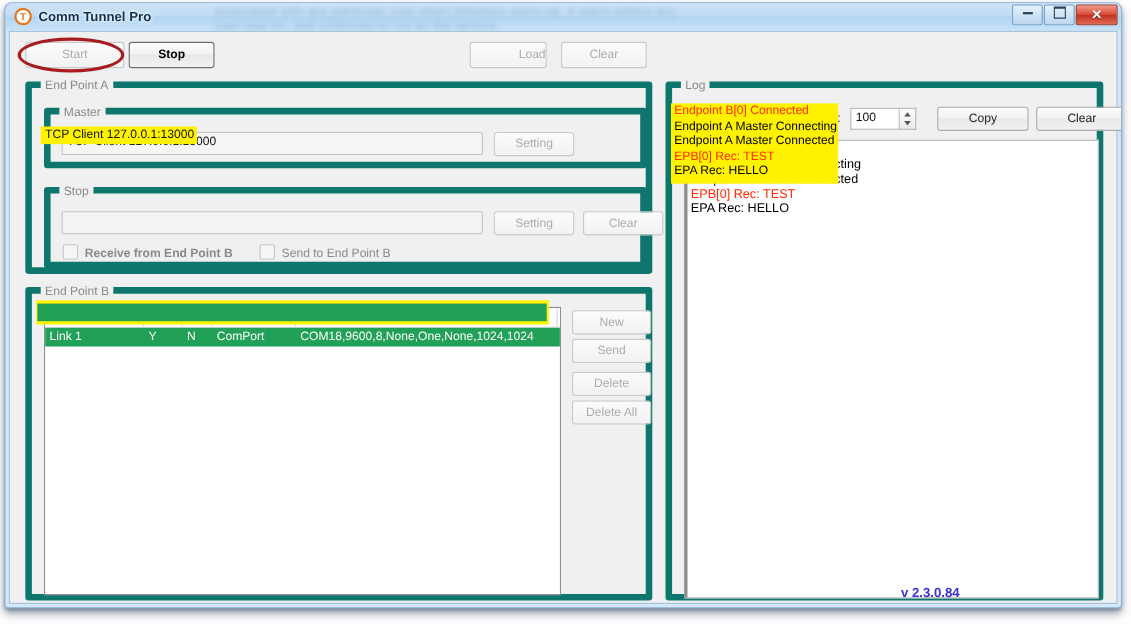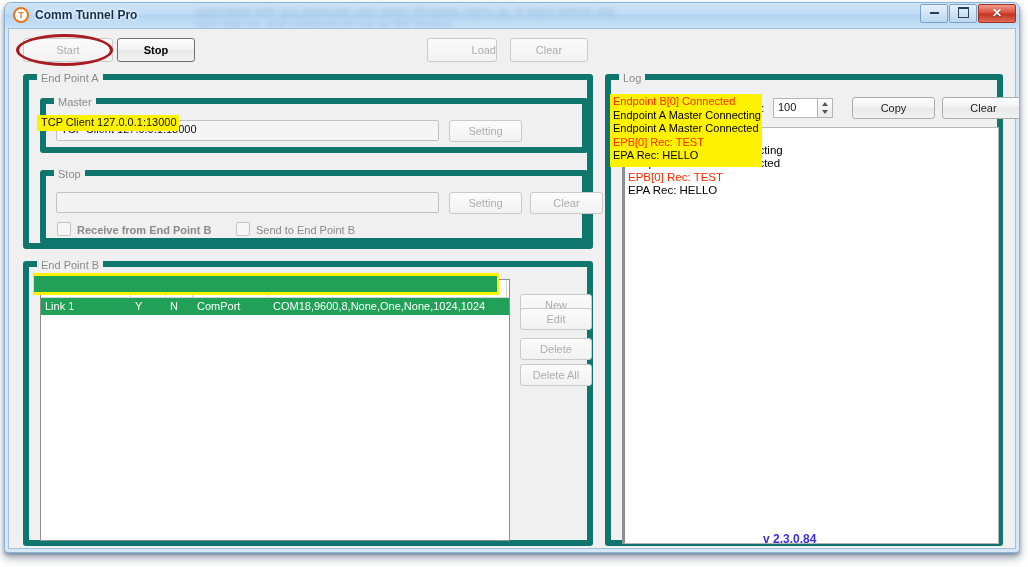--- a/index.html
+++ b/index.html
@@ -349,25 +349,25 @@
         </div>
         <div class="epb-row selected">
           <div class="cell c-name">Link 1</div>
           <div class="cell c-from">Y</div>
           <div class="cell c-to">N</div>
           <div class="cell c-type">ComPort</div>
           <div class="cell c-comments">COM18,9600,8,None,One,None,1024,1024</div>
         </div>
       </div>
 
-      <div class="btn disabled" style="left:491px; top:27px; width:72px; height:22px;">
+      <div class="btn disabled" style="left:491px; top:15px; width:72px; height:22px;">
         <span>New</span>
       </div>
       <div class="btn disabled" style="left:491px; top:41px; width:72px; height:22px;">
-        <span>Edit</span>
+        <span>Send</span>
       </div>
       <div class="btn disabled" style="left:491px; top:71px; width:72px; height:22px;">
         <span>Delete</span>
       </div>
       <div class="btn disabled" style="left:491px; top:97px; width:72px; height:22px;">
         <span>Delete All</span>
       </div>
     </div>
 
     <div class="group" style="left:596px; top:45px; width:398px; height:472px;">
@@ -397,21 +397,21 @@
 
       <div id="log-text" style="left:11px; top:47px; width:377px; height:417px;">
         <div class="line" style="color:#ff2a00">Endpoint B[0] Connected</div>
         <div class="line" style="color:#000000">Endpoint A Master Connecting</div>
         <div class="line" style="color:#000000">Endpoint A Master Connected</div>
         <div class="line" style="color:#ff2a00">EPB[0] Rec: TEST</div>
         <div class="line" style="color:#000000">EPA Rec: HELLO</div>
       </div>
     </div>
 
-    <div id="version" style="left:754px; top:503px;">v 2.3.0.84</div>
+    <div id="version" style="left:810px; top:503px;">v 2.3.0.84</div>
 
   </div>
 
   <div id="annot-ellipse"></div>
 
   <div class="hl" style="left:32px; top:112px; width:142px; height:16px;"></div>
   <div class="hl-text" style="left:36px; top:113px; color:#111;">TCP Client 127.0.0.1:13000</div>
 
   <div class="hl" style="left:28px; top:270px; width:466px; height:22px;"></div>
   <div class="hl" style="left:29px; top:273px; width:463px; height:16px; background:#21a157;"></div>

